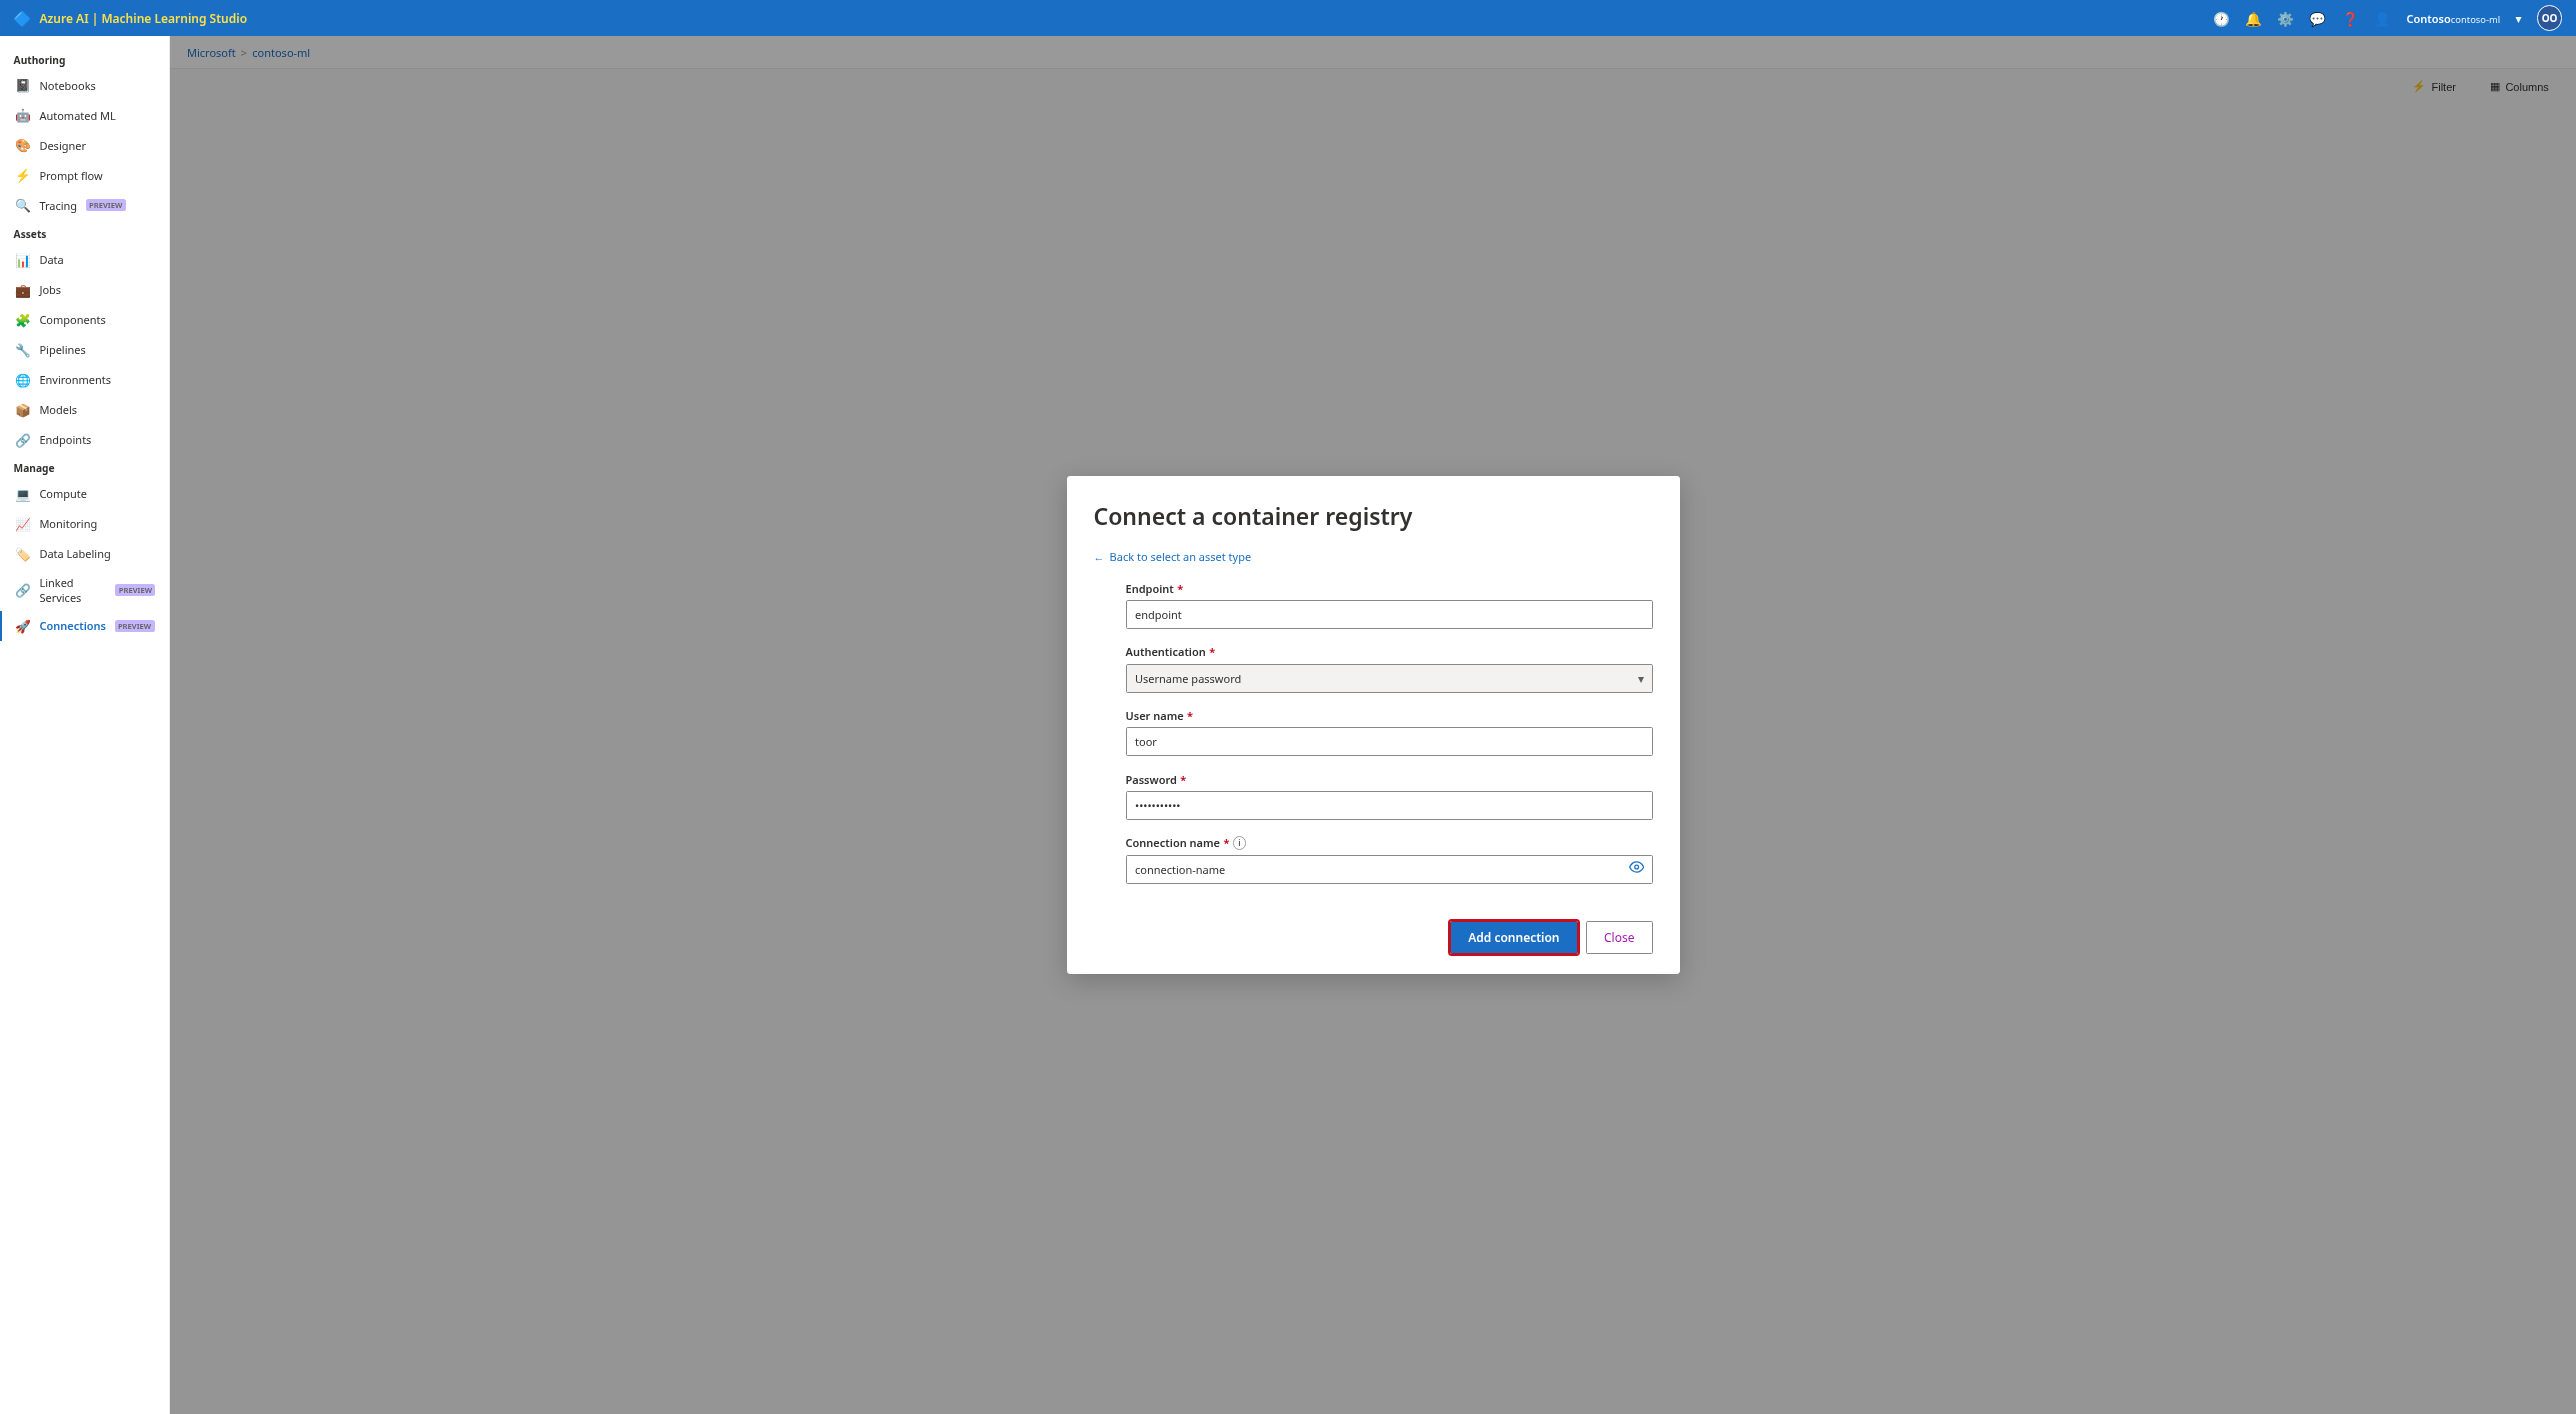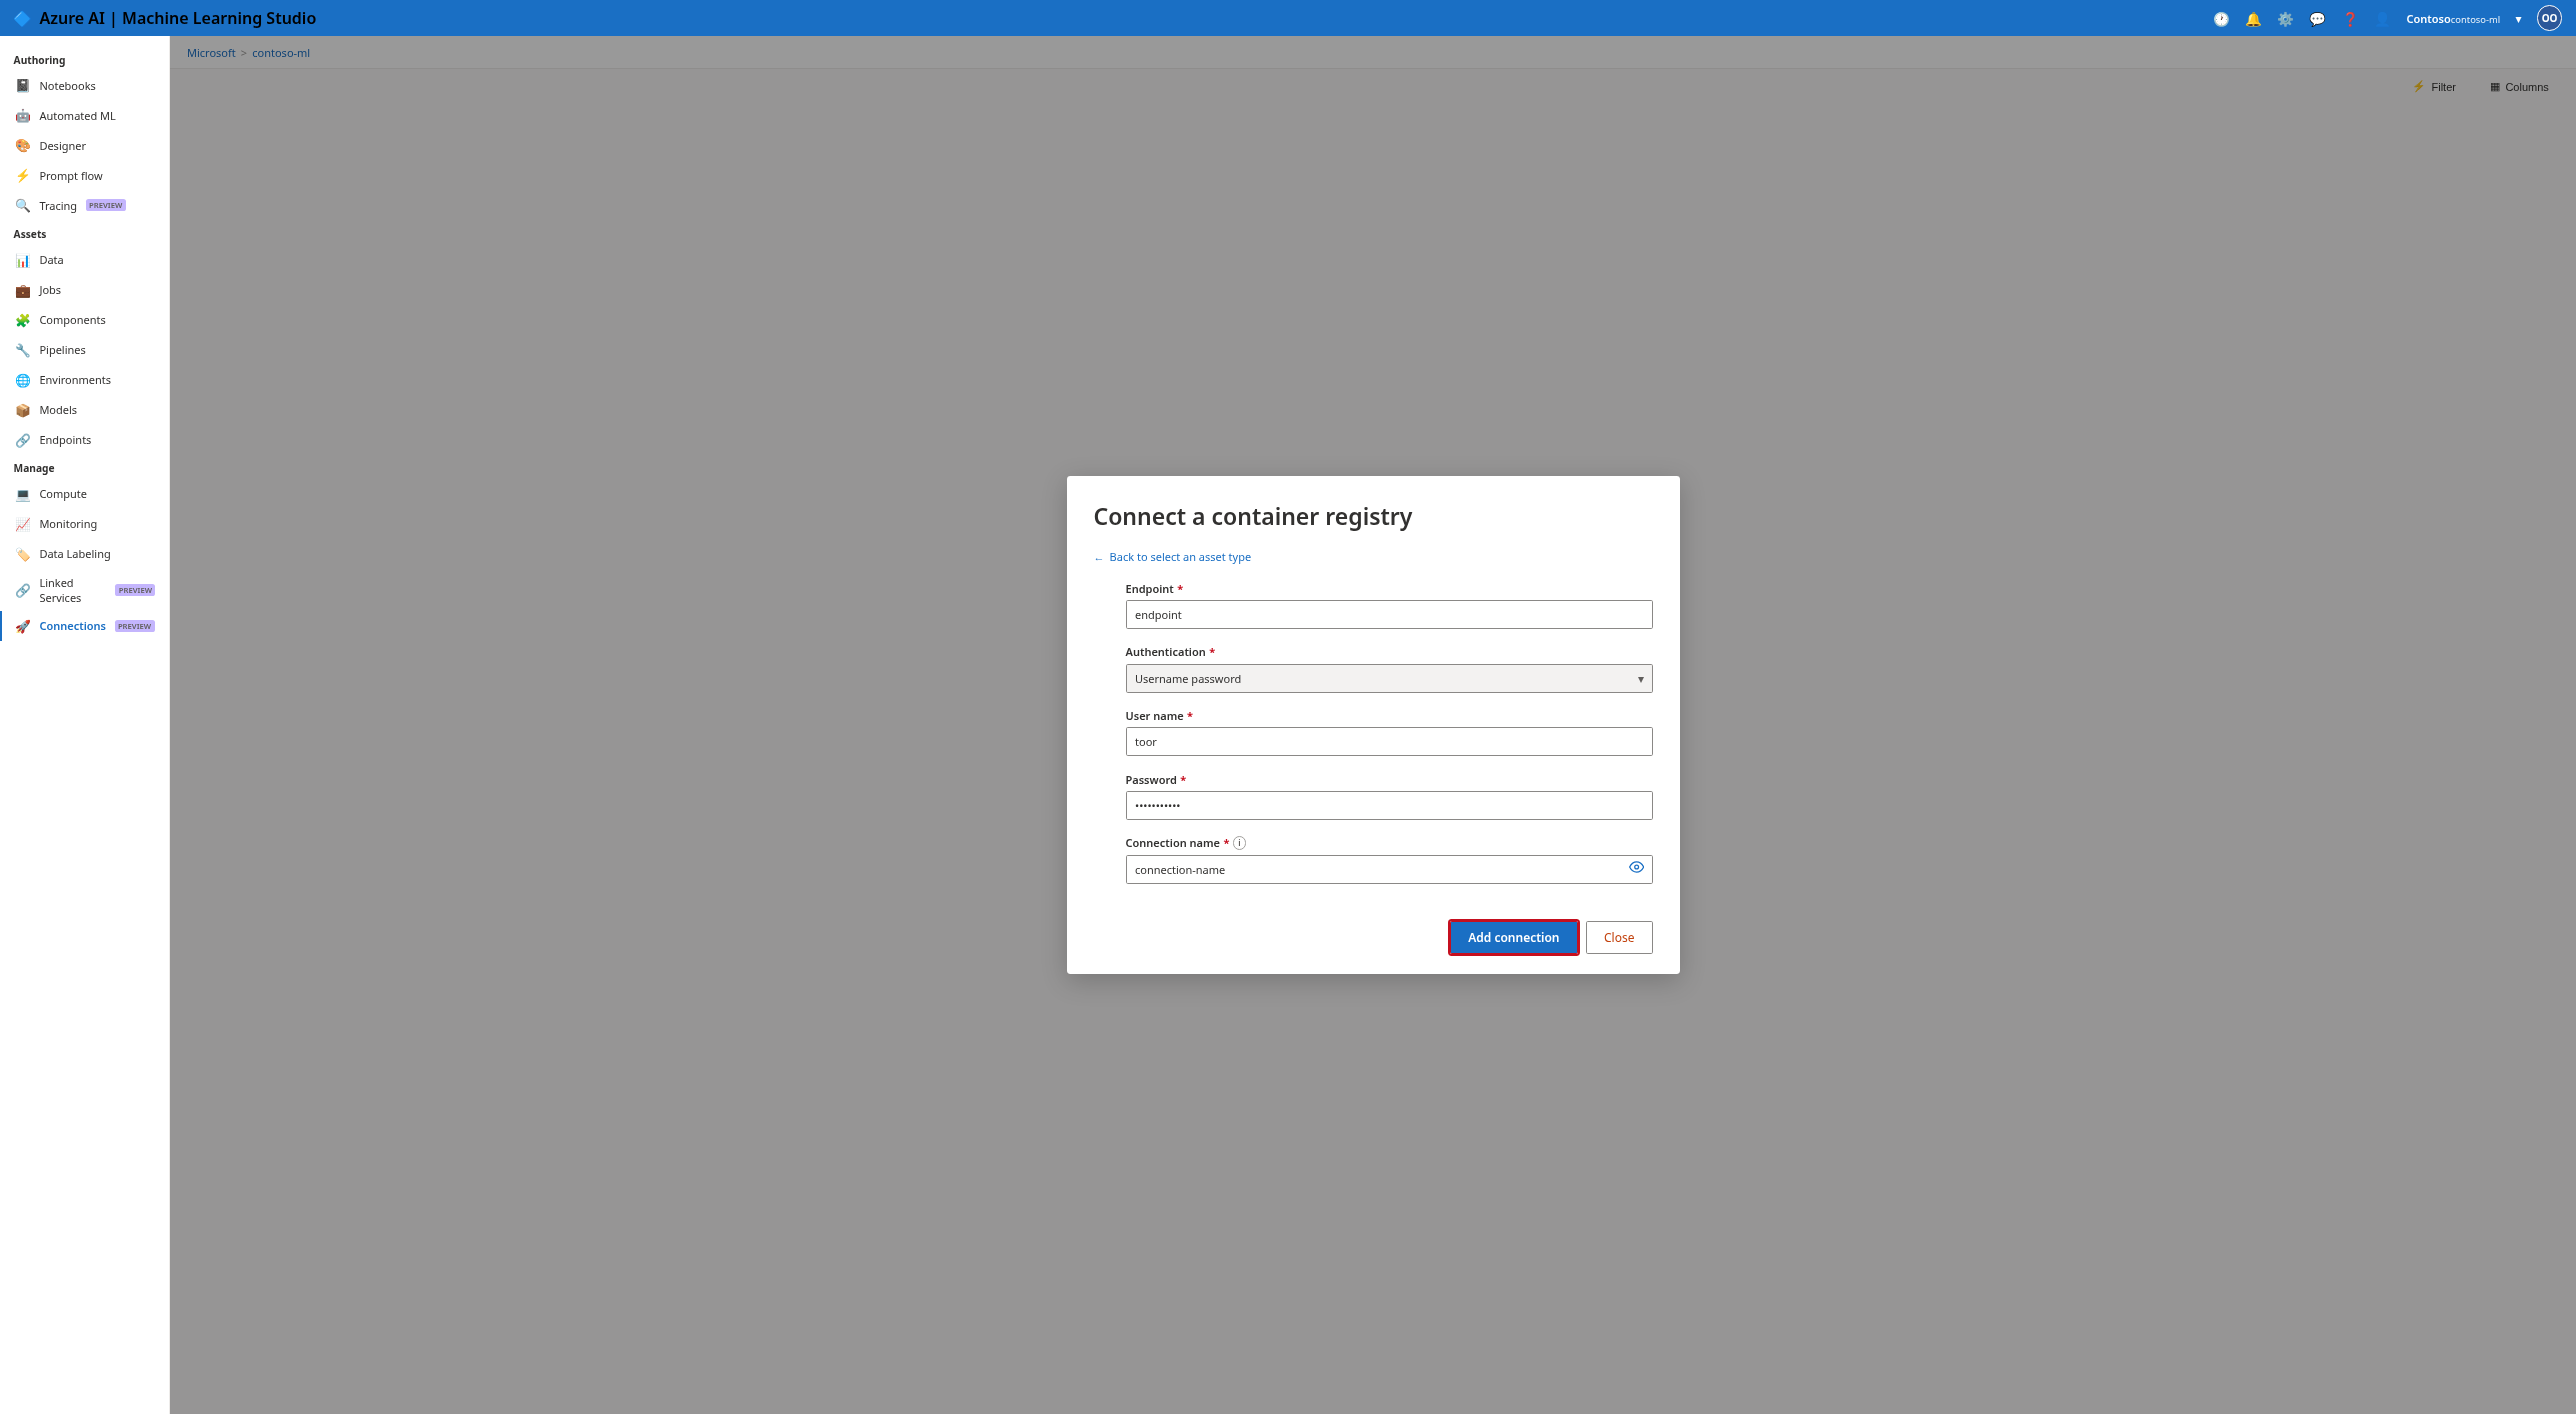--- a/index.html
+++ b/index.html
@@ -9,21 +9,21 @@
     .topbar {
       background: #1a6fc4;
       height: 36px;
       display: flex;
       align-items: center;
       padding: 0 13.6px;
       justify-content: space-between;
       color: white;
     }
     .topbar-left { display: flex; align-items: center; gap: 6.8px; }
-    .topbar-title { font-size: 16px; font-weight: 600; color: #000000; }
+    .topbar-title { font-size: 12px; font-weight: 600; color: #fde047; }
     .topbar-right { display: flex; align-items: center; gap: 15.3px; }
     .topbar-icon { color: white; font-size: 13.6px; cursor: pointer; }
     .topbar-avatar { background: #2b579a; border: 1.7px solid white; border-radius: 50%; width: 25.6px; height: 25.6px; display: flex; align-items: center; justify-content: center; font-weight: 700; font-size: 10px; text-align: center; }
 
     
     .layout { display: flex; height: calc(100vh - 36px); }
 
     
     .sidebar {
       width: 170px;
@@ -226,21 +226,21 @@
       padding: 6.8px 17px;
       font-size: 12px;
       font-weight: 600;
       cursor: pointer;
       font-family: inherit;
       outline: 2.6px solid #c50f1f;
       outline-offset: 0.9px;
     }
     .btn-secondary {
       background: white;
-      color: #c2410c;
+      color: #a21caf;
       border: 0.9px solid #8a8886;
       border-radius: 1.7px;
       padding: 6.8px 17px;
       font-size: 12px;
       cursor: pointer;
       font-family: inherit;
     }
   </style>
 </head>
 <body>

